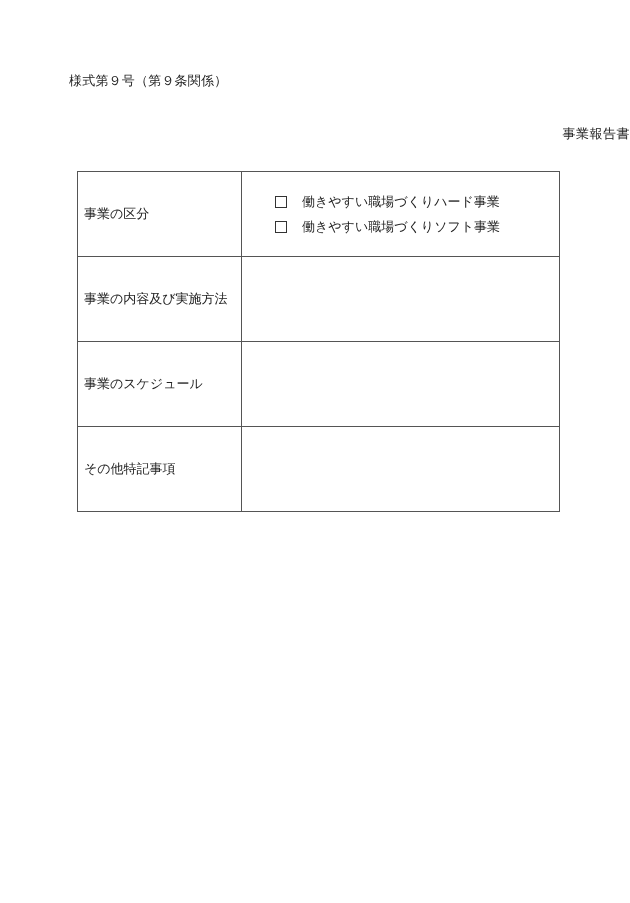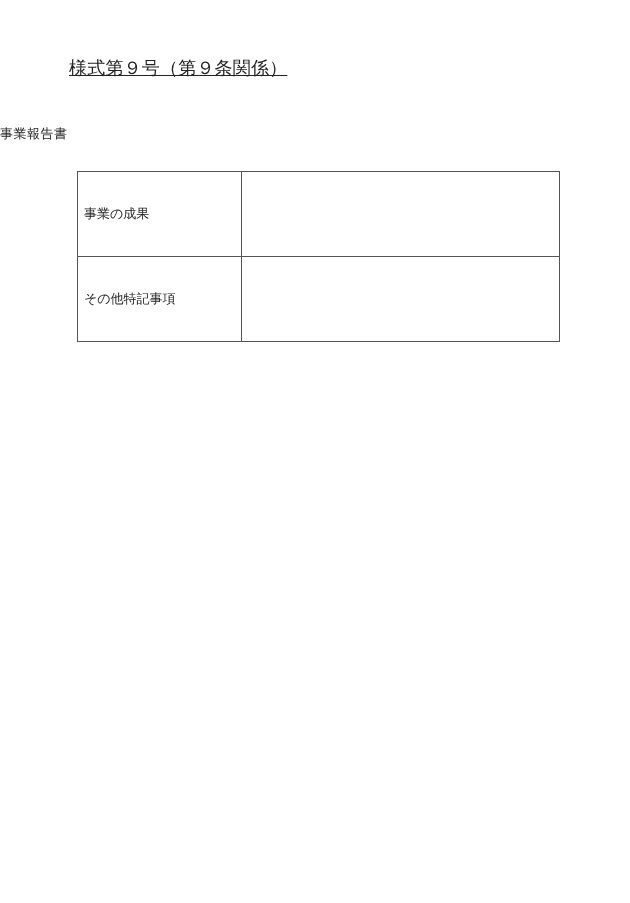--- a/index.html
+++ b/index.html
@@ -11,32 +11,31 @@
       width: 630px;
       height: 903px;
       position: relative;
       font-family: "DejaVu Serif", "Liberation Serif", serif;
       color: #222222;
       overflow: hidden;
     }
     .form-number {
       position: absolute;
       left: 69px;
-      top: 56px;
-      font-size: 18px;
+      top: 72px;
+      font-size: 13px;
       letter-spacing: 0.2px;
       white-space: nowrap;
-      text-decoration: underline;
     }
     .doc-title {
       position: absolute;
       left: 0;
       width: 630px;
       top: 125px;
-      text-align: left;
+      text-align: right;
       font-size: 13px;
       letter-spacing: 0.5px;
     }
     table.report {
       position: absolute;
       left: 77px;
       top: 171px;
       width: 481px;
       border-collapse: collapse;
       table-layout: fixed;
@@ -79,21 +78,40 @@
   </style>
 </head>
 <body>
 
 <div class="form-number">様式第９号（第９条関係）</div>
 <div class="doc-title">事業報告書</div>
 
 <table class="report">
   <tbody>
     <tr>
-      <td class="label">事業の成果</td>
+      <td class="label">事業の区分</td>
+      <td class="value">
+        <ul class="checkbox-list">
+          <li class="checkbox-item">
+            <span class="checkbox-box"></span>
+            <span>働きやすい職場づくりハード事業</span>
+          </li>
+          <li class="checkbox-item">
+            <span class="checkbox-box"></span>
+            <span>働きやすい職場づくりソフト事業</span>
+          </li>
+        </ul>
+      </td>
+    </tr>
+    <tr>
+      <td class="label">事業の内容及び実施方法</td>
+      <td class="value"></td>
+    </tr>
+    <tr>
+      <td class="label">事業のスケジュール</td>
       <td class="value"></td>
     </tr>
     <tr>
       <td class="label">その他特記事項</td>
       <td class="value"></td>
     </tr>
   </tbody>
 </table>
 
 </body></html>

